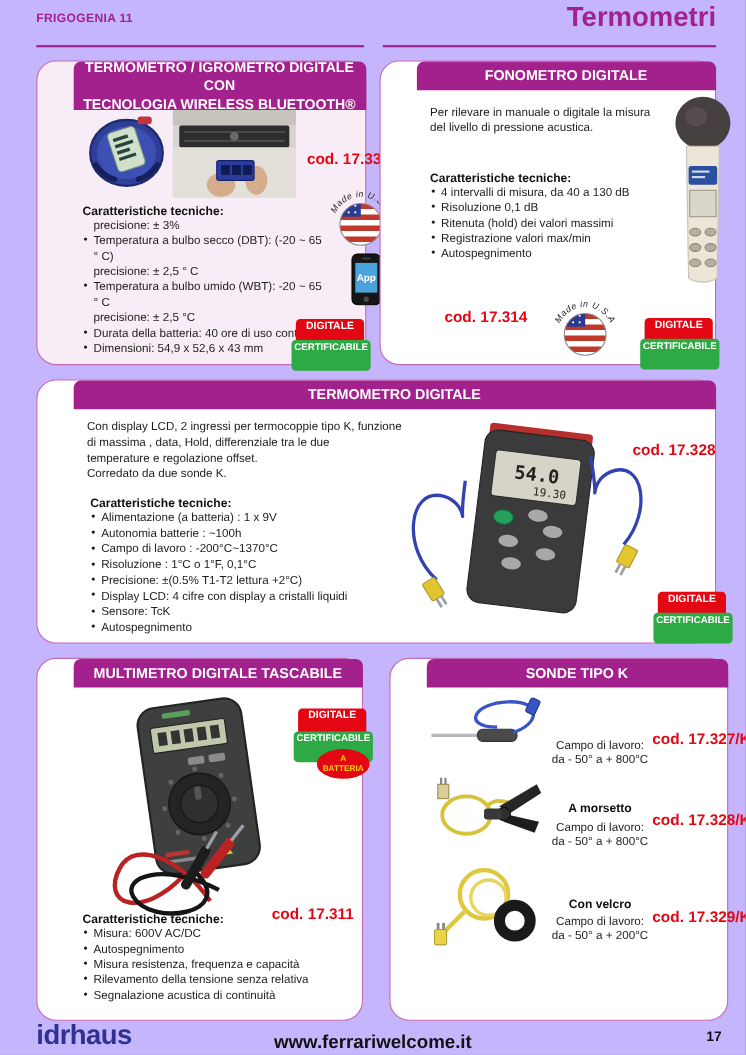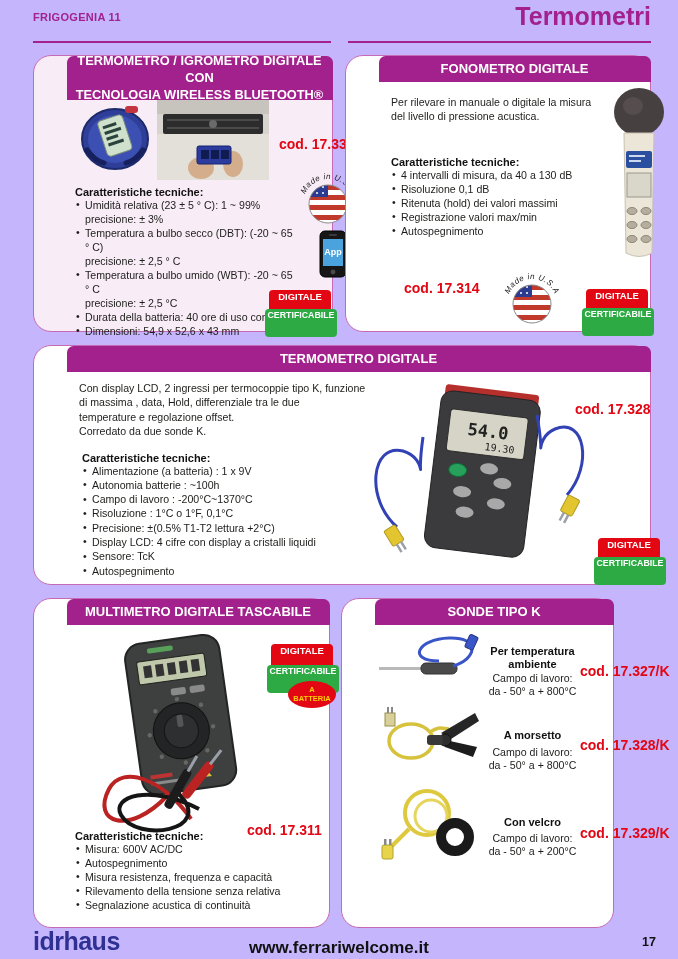--- a/index.html
+++ b/index.html
@@ -26,21 +26,21 @@
   #p1{left:33px;top:55px;width:300px;height:277px;background:var(--pink);}
   #p1 .phead{height:44px;font-size:12.8px;line-height:17px;}
   #p1 .pbody{height:231px;}
   #p2{left:345px;top:55px;width:306px;height:277px;}
   #p2 .phead,#p3 .phead,#p4 .phead,#p5 .phead{height:26px;font-size:13px;}
   #p2 .pbody{height:249px;}
   #p3{left:33px;top:345px;width:618px;height:240px;}
   #p3 .pbody{height:212px;}
   #p4{left:33px;top:598px;width:297px;height:330px;}
   #p4 .pbody{height:302px;}
-  #p5{left:341px;top:598px;width:273px;height:330px;}
+  #p5{left:354px;top:598px;width:308px;height:330px;}
   #p5 .pbody{height:302px;}
 
   .desc{font-size:10.6px;line-height:14.5px;color:var(--ink);white-space:pre-line;}
   .spec-head{font-size:11px;font-weight:700;color:#111;}
   .specs{font-size:10.6px;line-height:14px;color:var(--ink);}
   .spec{position:relative;padding-left:10px;}
   .spec::before{content:"•";position:absolute;left:1px;top:-0.5px;}
   .spec.cont::before{content:none;}
 
   .cod{position:absolute;color:var(--red);font-weight:700;font-size:14px;white-space:nowrap;}
@@ -131,21 +131,20 @@
         </g>
         <circle cx="30" cy="36" r="19" fill="none" stroke="#8a8a8a"></circle>
         <text font-size="8" font-style="italic" fill="#222" letter-spacing="0.5">
           <textPath href="#arcA" startOffset="50%" text-anchor="middle">Made in U.S.A</textPath>
         </text>
       </svg>
 
       <div class="abs" style="left:8px;top:86px;width:218px">
         <div class="spec-head">Caratteristiche tecniche:</div>
         <div class="specs">
-          <div class="spec">Umidità relativa (23 ± 5 ° C): 1 ~ 99%</div>
           <div class="spec cont">precisione: ± 3%</div>
           <div class="spec">Temperatura a bulbo secco (DBT): (-20 ~ 65 ° C)</div>
           <div class="spec cont">precisione: ± 2,5 ° C</div>
           <div class="spec">Temperatura a bulbo umido (WBT): -20 ~ 65 ° C</div>
           <div class="spec cont">precisione: ± 2,5 °C</div>
           <div class="spec">Durata della batteria: 40 ore di uso continuo</div>
           <div class="spec">Dimensioni: 54,9 x 52,6 x 43 mm</div>
         </div>
       </div>
 
@@ -355,22 +354,20 @@
     <div class="pbody">
 
       <svg class="abs" style="left:4px;top:6px" width="110" height="64" viewBox="0 0 110 64">
         <rect x="0" y="36" width="44" height="3" fill="#b9b9b9"></rect>
         <rect x="42" y="32" width="36" height="11" rx="5" fill="#4a4a4a" stroke="#333"></rect>
         <path d="M74,35 C 98,28 102,6 70,7 C 38,8 28,30 60,30" stroke="#3a55c8" stroke-width="3" fill="none"></path>
         <g transform="rotate(25 92 11)">
           <rect x="88" y="4" width="9" height="14" rx="2" fill="#3a55c8" stroke="#26377e"></rect>
         </g>
       </svg>
-      <div class="sonde-name" style="left:95px;top:20px;width:125px">Per temperatura
-ambiente</div>
       <div class="sonde-campo" style="left:95px;top:47px;width:125px">Campo di lavoro:
 da - 50° a + 800°C</div>
       <div class="cod" style="left:205px;top:38px">cod. 17.327/K</div>
 
       <svg class="abs" style="left:6px;top:78px" width="100" height="68" viewBox="0 0 100 68">
         <ellipse cx="30" cy="38" rx="22" ry="17" stroke="#d6c23c" stroke-width="3.5" fill="none"></ellipse>
         <path d="M48,30 C 58,22 62,26 68,26" stroke="#d6c23c" stroke-width="3.5" fill="none"></path>
         <rect x="4" y="10" width="10" height="13" fill="#d8cf9a" stroke="#9a8f4a"></rect>
         <rect x="6" y="4" width="2" height="6" fill="#888"></rect>
           <rect x="10" y="4" width="2" height="6" fill="#888"></rect>

